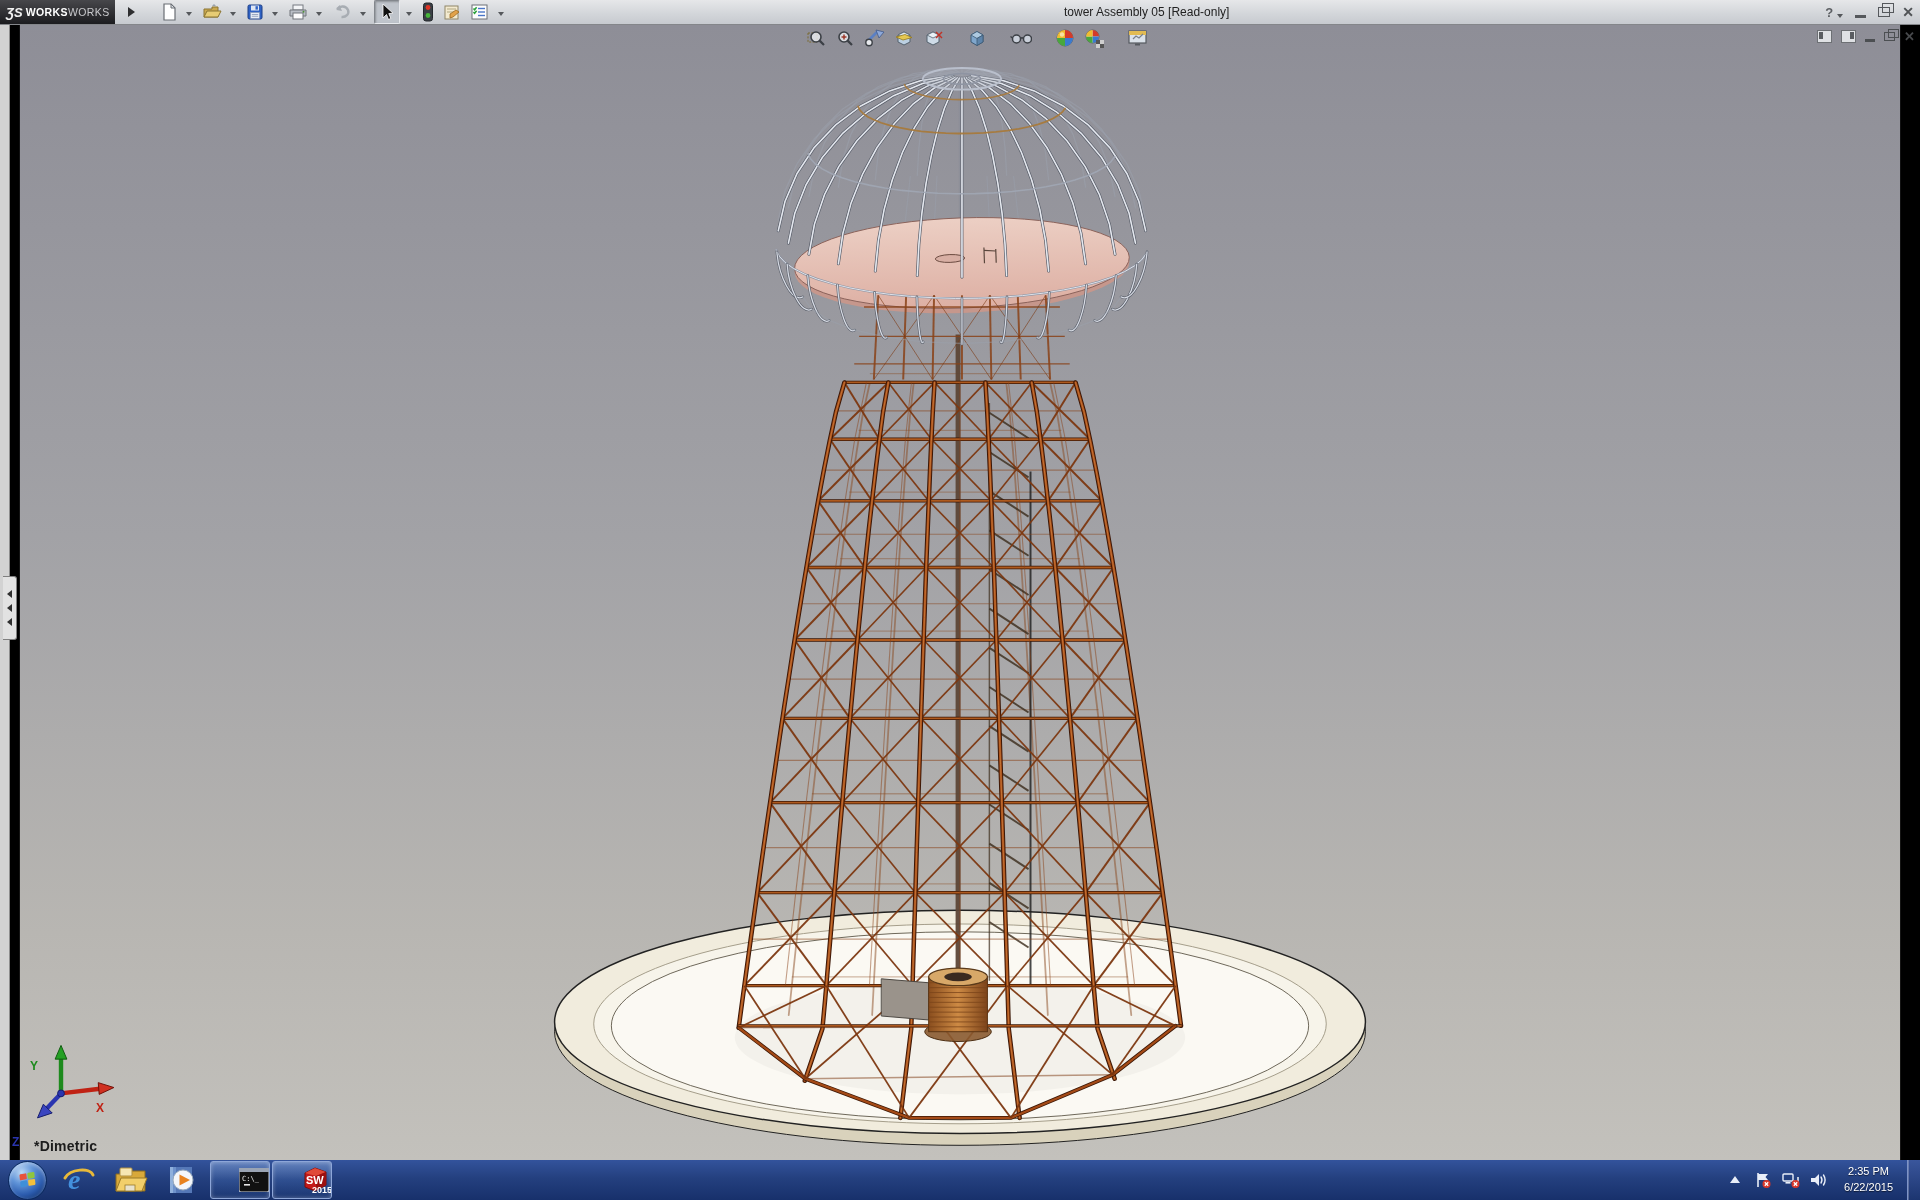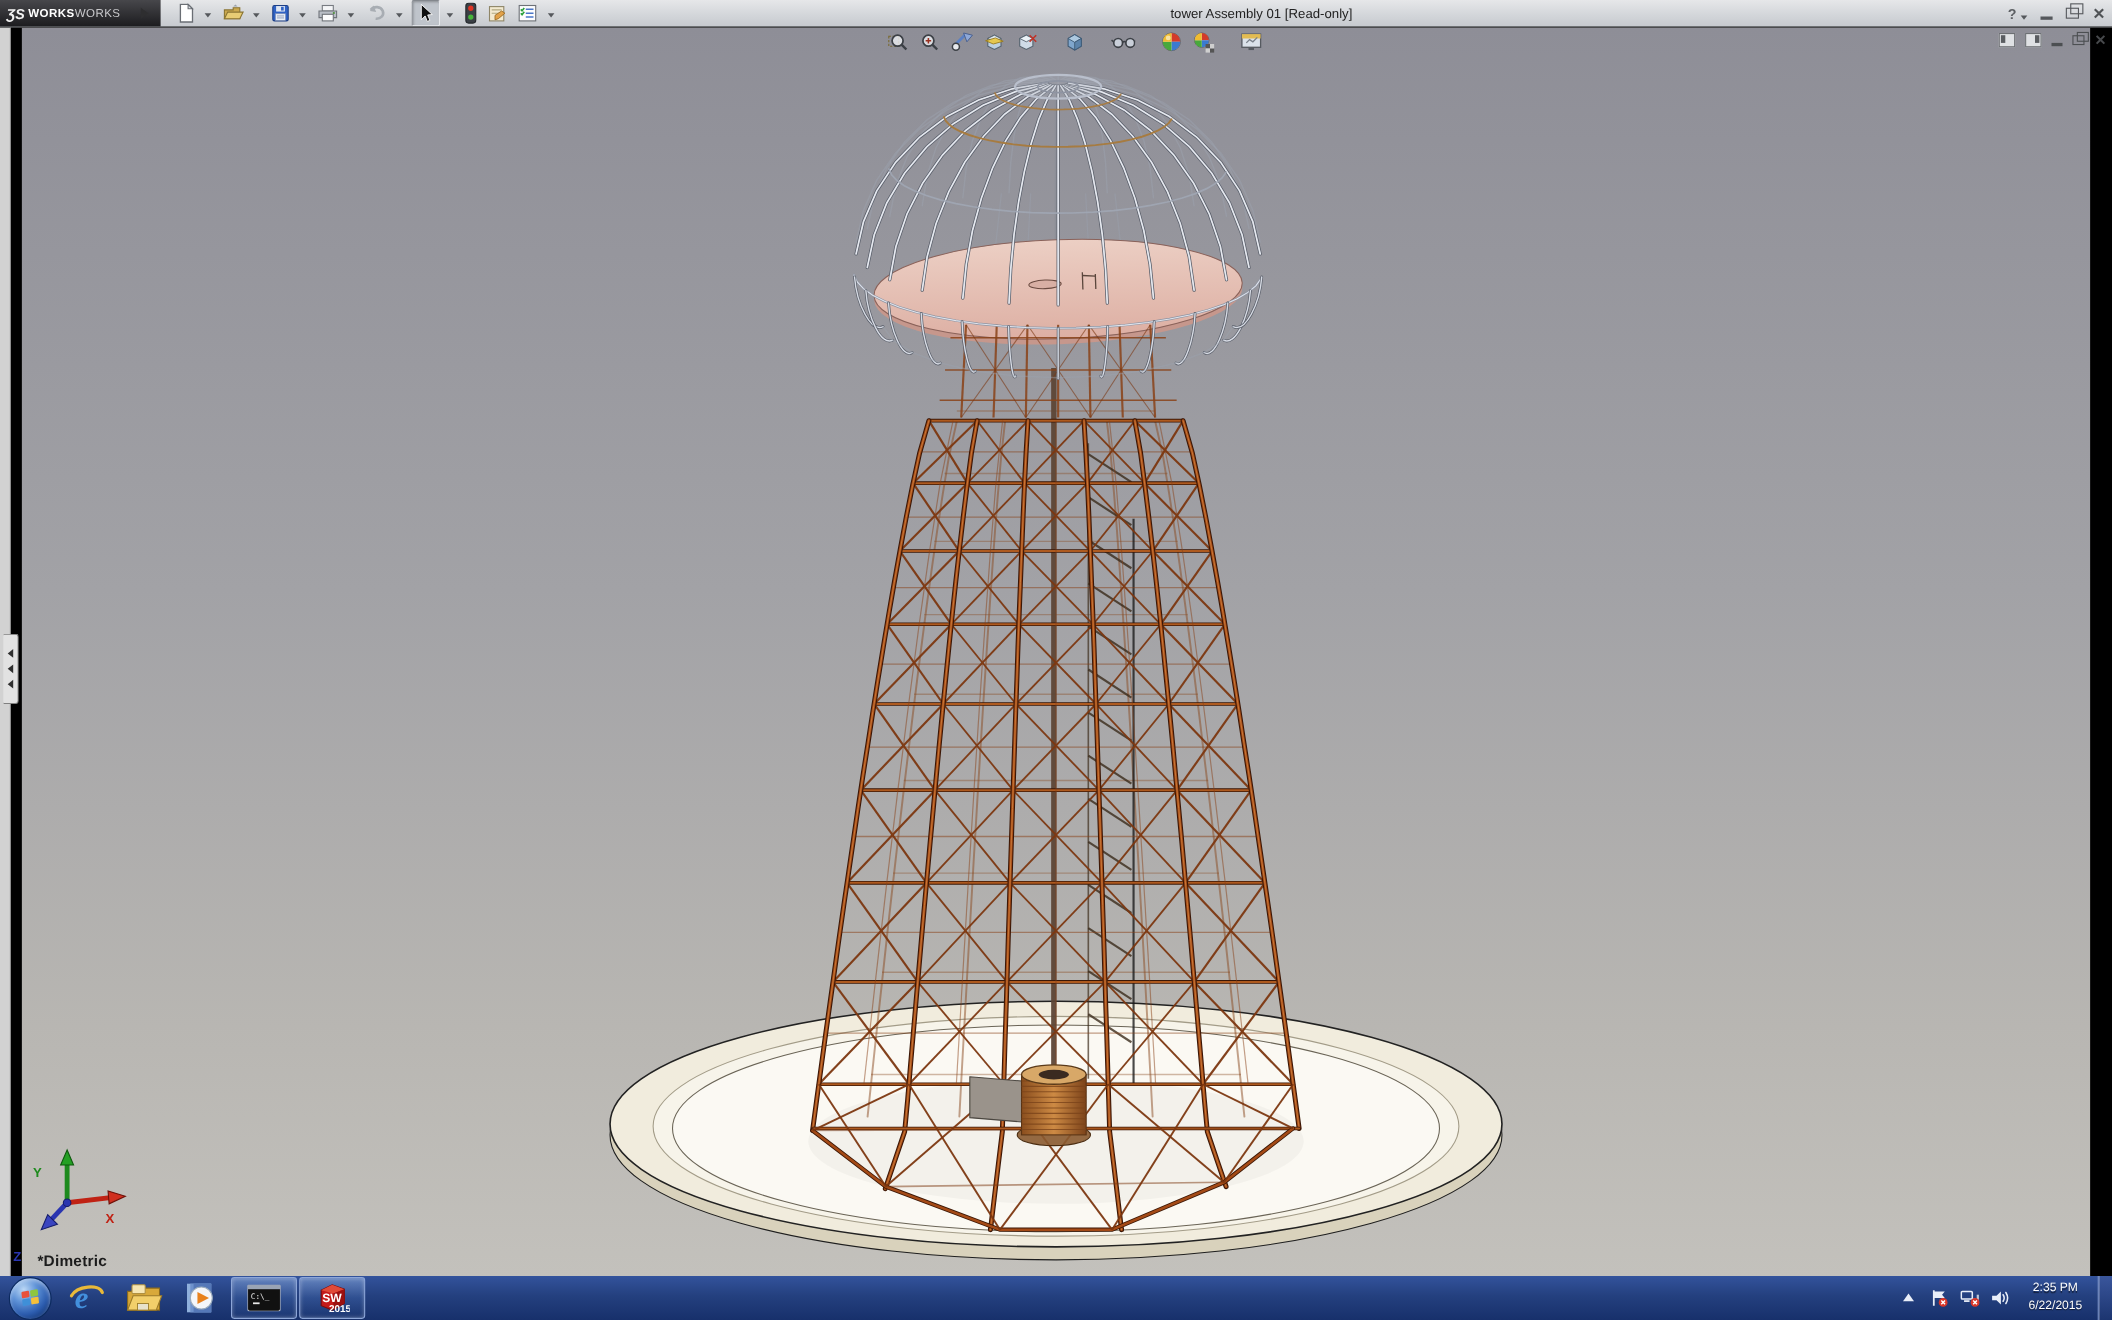--- a/index.html
+++ b/index.html
@@ -2,21 +2,21 @@
 <html><head>
 <meta charset="utf-8">
 <style>
   html,body{margin:0;padding:0;background:#000;}
   body{width:1920px;height:1200px;position:relative;overflow:hidden;
        font-family:"Liberation Sans",sans-serif;-webkit-font-smoothing:antialiased;}
 
   
   .titlebar{position:absolute;left:0;top:0;width:1920px;height:24px;
     background:linear-gradient(#e6e7e9,#d2d5d9 60%,#c7cacf);border-bottom:1px solid #84868a;}
-  .sw-logo{position:absolute;left:0;top:0;width:146px;height:24px;
+  .sw-logo{position:absolute;left:0;top:0;width:115px;height:24px;
     background:linear-gradient(#47474b,#1c1c1f);display:flex;align-items:center;padding-left:6px;box-sizing:border-box;}
   .sw-logo .glyph{color:#f2f2f2;font-size:13px;font-weight:bold;font-style:italic;margin-right:3px;}
   .sw-logo .b1{color:#fff;font-weight:bold;font-size:10.5px;letter-spacing:.4px;}
   .sw-logo .b2{color:#c9c9cc;font-weight:normal;font-size:10.5px;letter-spacing:.4px;}
   .flyout{position:absolute;left:128px;top:5px;width:12px;height:14px;display:flex;align-items:center;justify-content:center;}
   .flyout .tri{width:0;height:0;border:5px solid transparent;border-left:7px solid #2e2e30;}
   .main-toolbar{position:absolute;left:158px;top:0;height:24px;display:flex;align-items:center;gap:4px;}
   .tbtn{height:22px;display:flex;align-items:center;padding:0 2px;border-radius:2px;}
   .tbtn.pressed{background:#bfc4cb;border:1px solid #83878d;border-bottom-color:#e8eaee;border-right-color:#e8eaee;box-shadow:inset 1px 1px 2px rgba(0,0,0,.25);}
   .caret{width:0;height:0;border:3px solid transparent;border-top:4px solid #55585c;margin:6px 4px 0 2px;}
@@ -51,21 +51,21 @@
   .view-label{position:absolute;left:18px;top:1113px;font-size:14px;font-weight:bold;color:#1c1c1c;letter-spacing:.2px;margin-left:16px;}
   .triad-label{position:absolute;font-size:12px;font-weight:bold;}
   .tl-y{left:30px;top:1034px;color:#1d8a1d;}
   .tl-x{left:96px;top:1076px;color:#c02214;}
   .tl-z{left:12px;top:1110px;color:#2a35b0;}
 
   
   .taskbar{position:absolute;left:0;top:1160px;width:1920px;height:40px;
     background:linear-gradient(#33539c,#24407f 45%,#17306b);display:flex;align-items:center;}
   .tb-icon{width:52px;height:40px;display:flex;align-items:center;justify-content:center;}
-  .tb-btn{width:58px;height:36px;margin:2px 1px;display:flex;align-items:center;justify-content:center;
+  .tb-btn{width:58px;height:36px;margin:2px 1px;display:flex;align-items:center;justify-content:flex-end;
     border:1px solid #8da6d8;border-radius:3px;background:linear-gradient(rgba(160,190,235,.45),rgba(70,110,180,.35) 50%,rgba(30,60,120,.35));box-shadow:inset 0 0 4px rgba(255,255,255,.35);}
   .start-orb{width:37px;height:37px;border-radius:50%;margin:0 6px 0 8px;position:relative;
     background:radial-gradient(circle at 34% 28%,#bcd8f5 0%,#5f93d8 32%,#2c5cae 62%,#123472 85%,#0b2452 100%);
     border:1px solid #0c2a5e;box-shadow:inset 0 2px 4px rgba(255,255,255,.5);display:flex;align-items:center;justify-content:center;}
   .flag{width:16px;height:14px;display:grid;grid-template-columns:7px 7px;grid-template-rows:6px 6px;gap:1px;transform:rotate(-6deg) skewY(-4deg);}
   .flag i{border-radius:1px;display:block;}
   .f1{background:#e8513c;} .f2{background:#8ec63f;} .f3{background:#3f8fd8;} .f4{background:#f5c03a;}
   .tray{margin-left:auto;display:flex;align-items:center;gap:10px;height:40px;}
   .tray-ico{display:flex;align-items:center;justify-content:center;width:18px;height:18px;}
   .clock{color:#fff;font-size:11px;text-align:center;line-height:1.45;margin:0 4px 0 6px;text-shadow:0 1px 1px rgba(0,0,0,.6);}
@@ -154,21 +154,21 @@
           <line x1="8" y1="5.5" x2="15" y2="5.5" stroke="#4a76c8" stroke-width="1.4"></line>
           <line x1="8" y1="9" x2="15" y2="9" stroke="#4a76c8" stroke-width="1.4"></line>
           <line x1="8" y1="12.5" x2="15" y2="12.5" stroke="#4a76c8" stroke-width="1.4"></line>
           <polyline points="3.5,5.5 4.6,6.8 6.6,4.2" fill="none" stroke="#2ba23a" stroke-width="1.5"></polyline>
           <polyline points="3.5,9 4.6,10.3 6.6,7.7" fill="none" stroke="#2ba23a" stroke-width="1.5"></polyline>
         </svg>
     </div>
       <span class="caret"></span>
   </div>
 
-  <div class="title-text">tower Assembly 01 [Read-only]</div>
+  <div class="title-text">tower Assembly 05 [Read-only]</div>
 
   <div class="wctrl">
     <span class="help-q">?</span>
     <span class="caret" style="margin:10px 0 0 -8px"></span>
     <span class="glyph-min"></span>
     <span class="glyph-restore"></span>
     <span class="glyph-close">✕</span>
   </div>
 </div>
 

